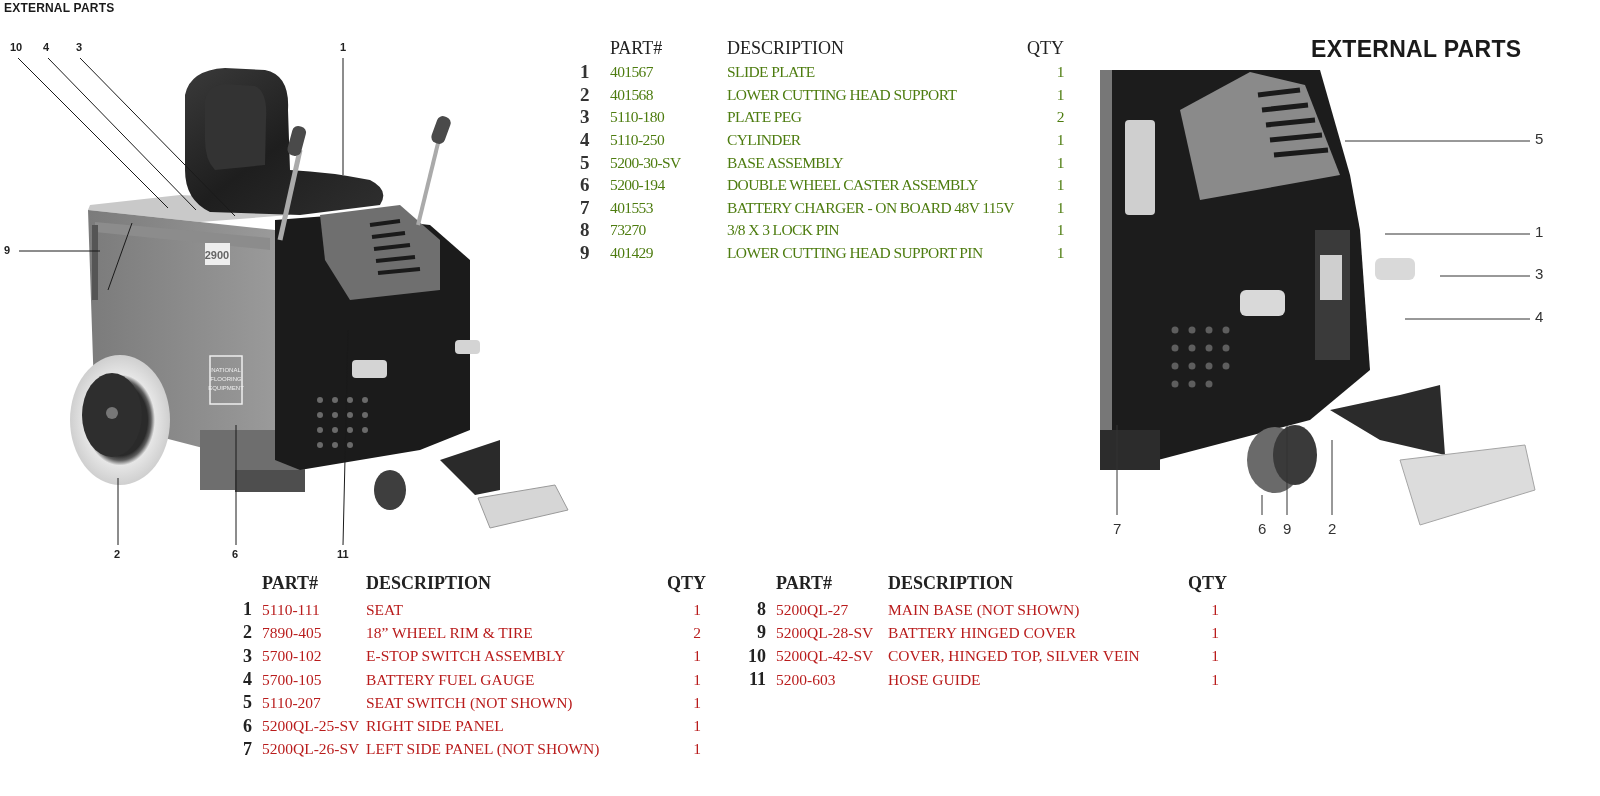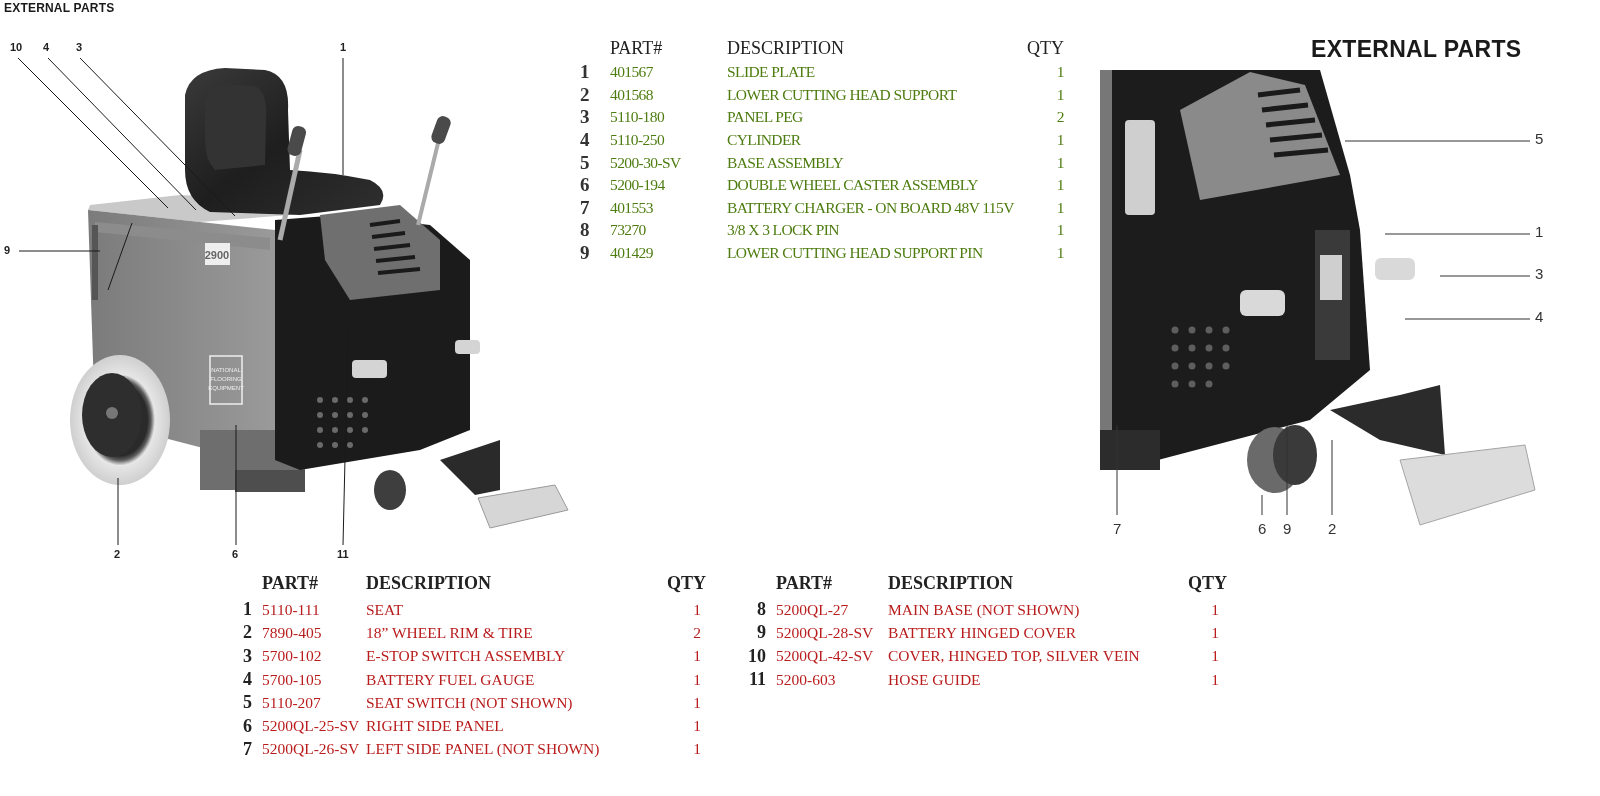--- a/index.html
+++ b/index.html
@@ -236,21 +236,21 @@
       </tr>
     <tr>
         <td class="num">2</td>
         <td class="pn">401568</td>
         <td class="desc" style="padding-left:8px;">LOWER CUTTING HEAD SUPPORT</td>
         <td class="qty">1</td>
       </tr>
     <tr>
         <td class="num">3</td>
         <td class="pn">5110-180</td>
-        <td class="desc" style="padding-left:8px;">PANEL PEG</td>
+        <td class="desc" style="padding-left:8px;">PLATE PEG</td>
         <td class="qty">2</td>
       </tr>
     <tr>
         <td class="num">4</td>
         <td class="pn">5110-250</td>
         <td class="desc" style="padding-left:8px;">CYLINDER</td>
         <td class="qty">1</td>
       </tr>
     <tr>
         <td class="num">5</td>

